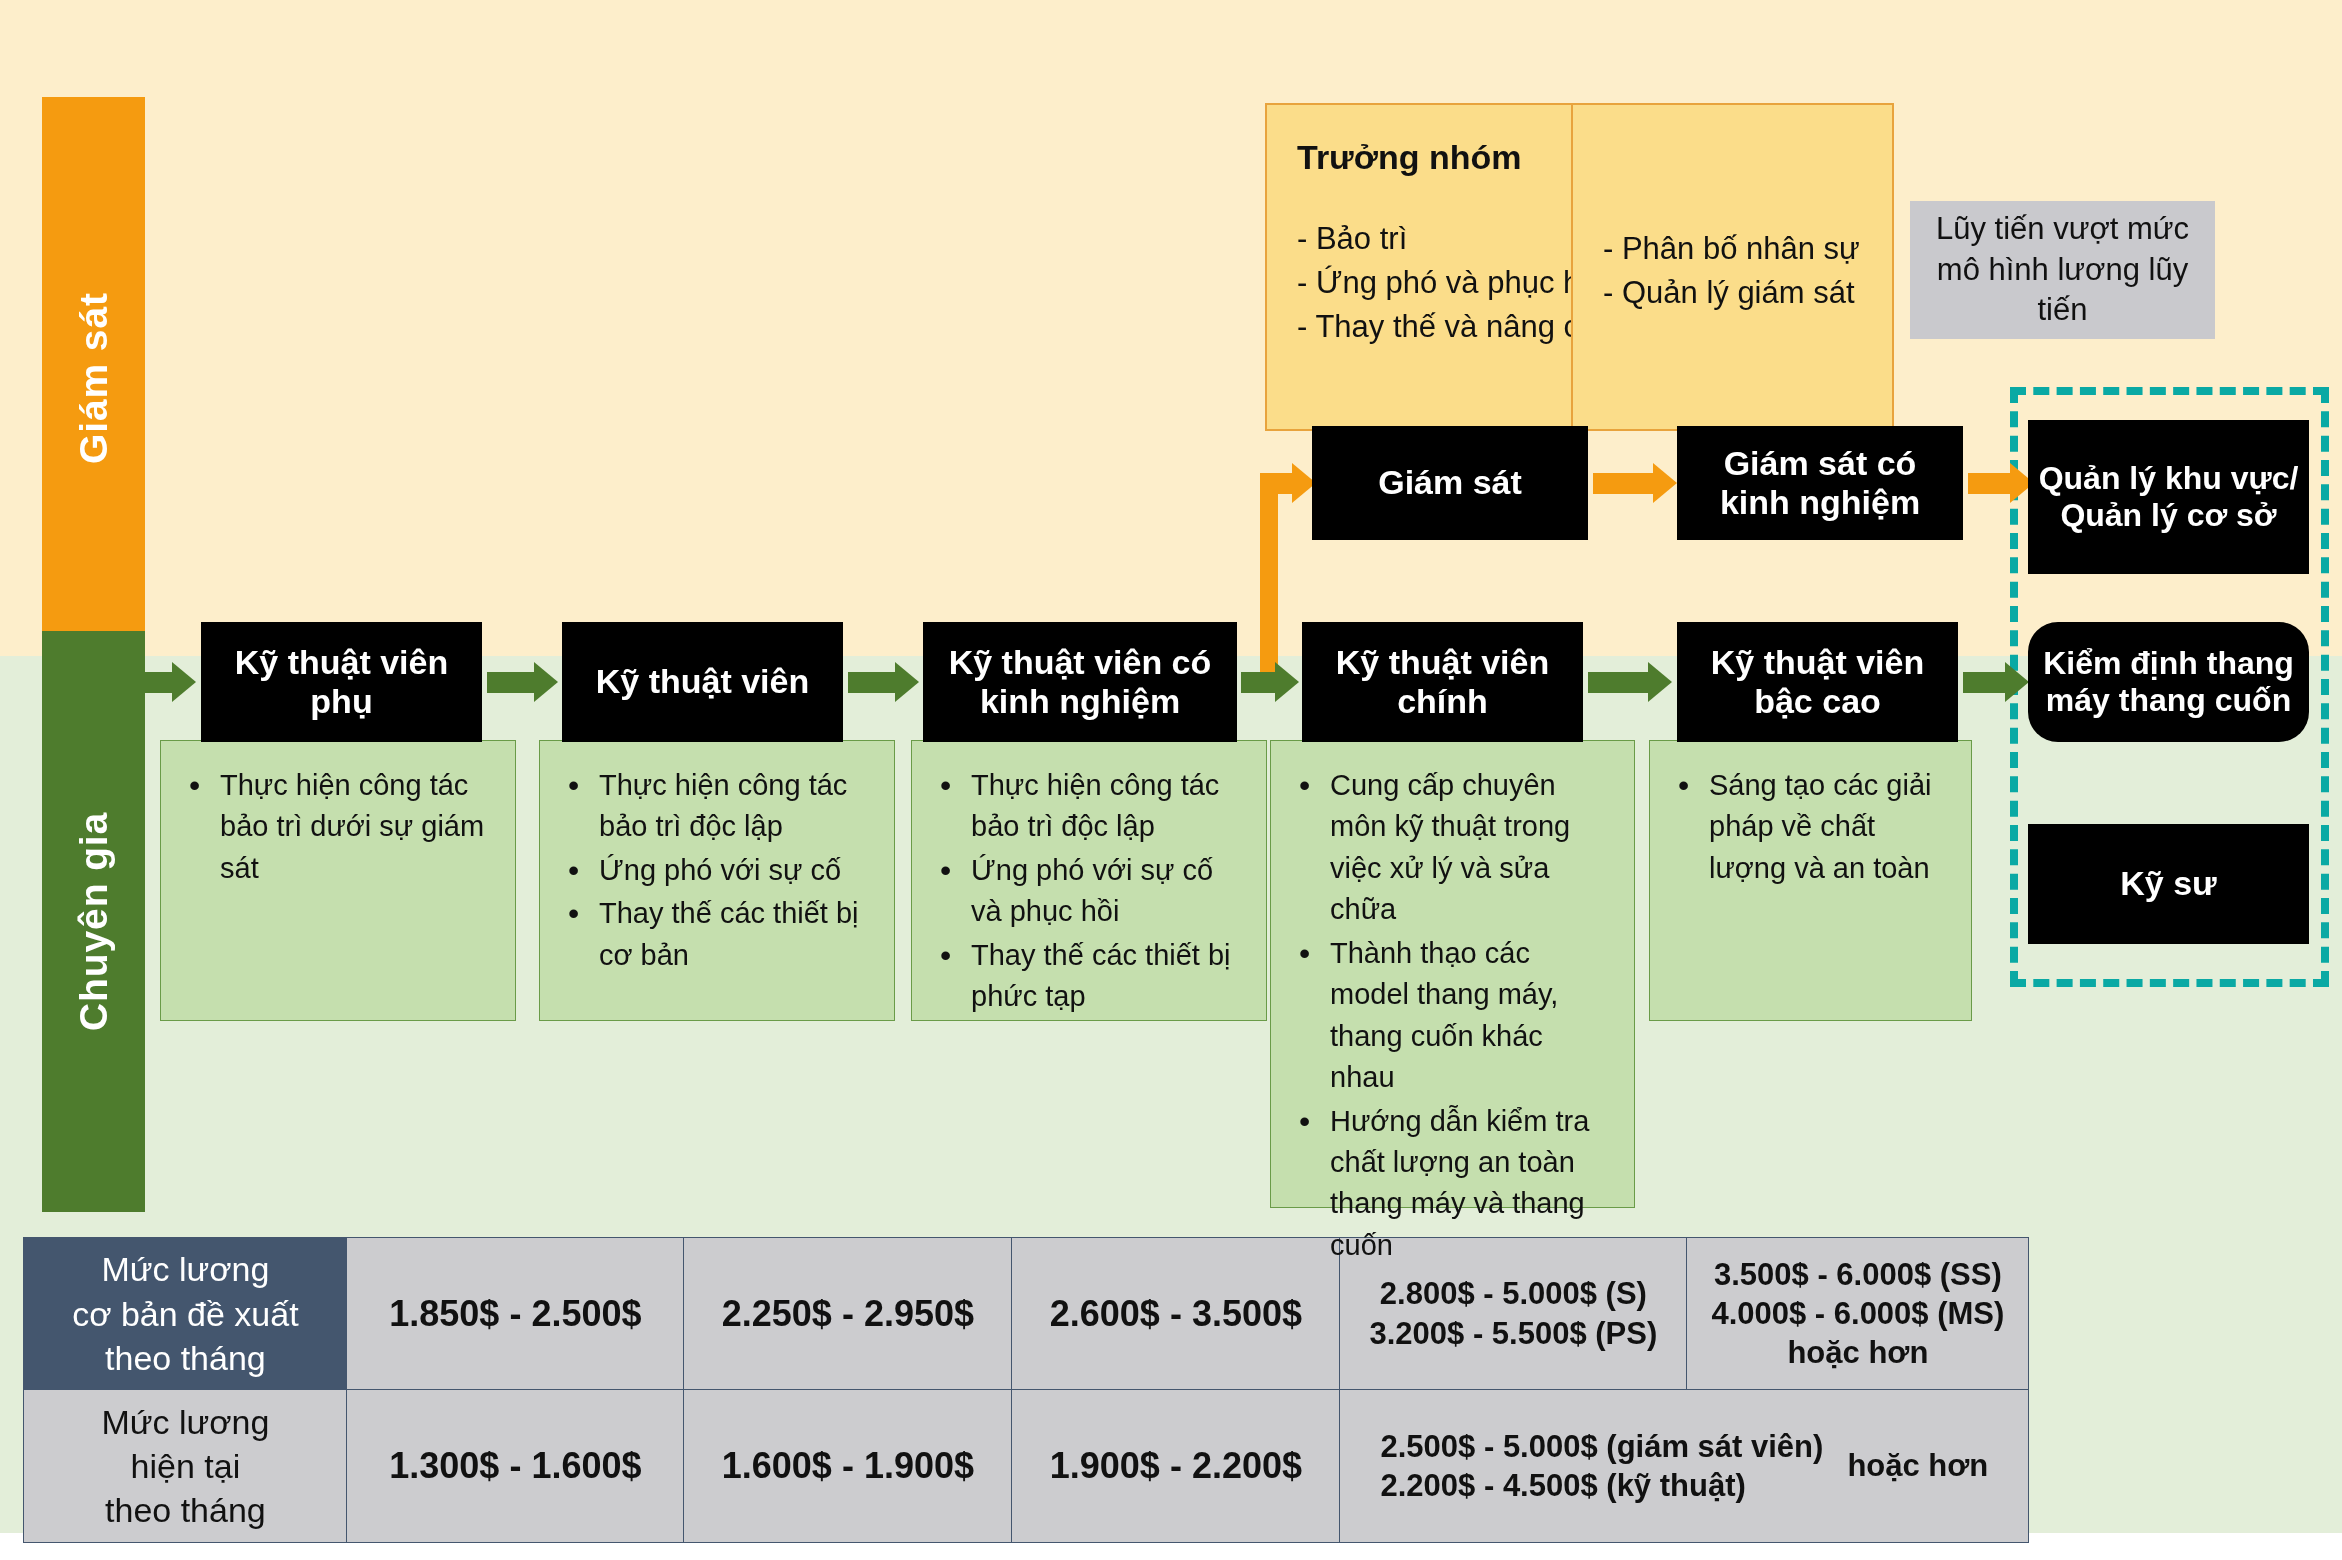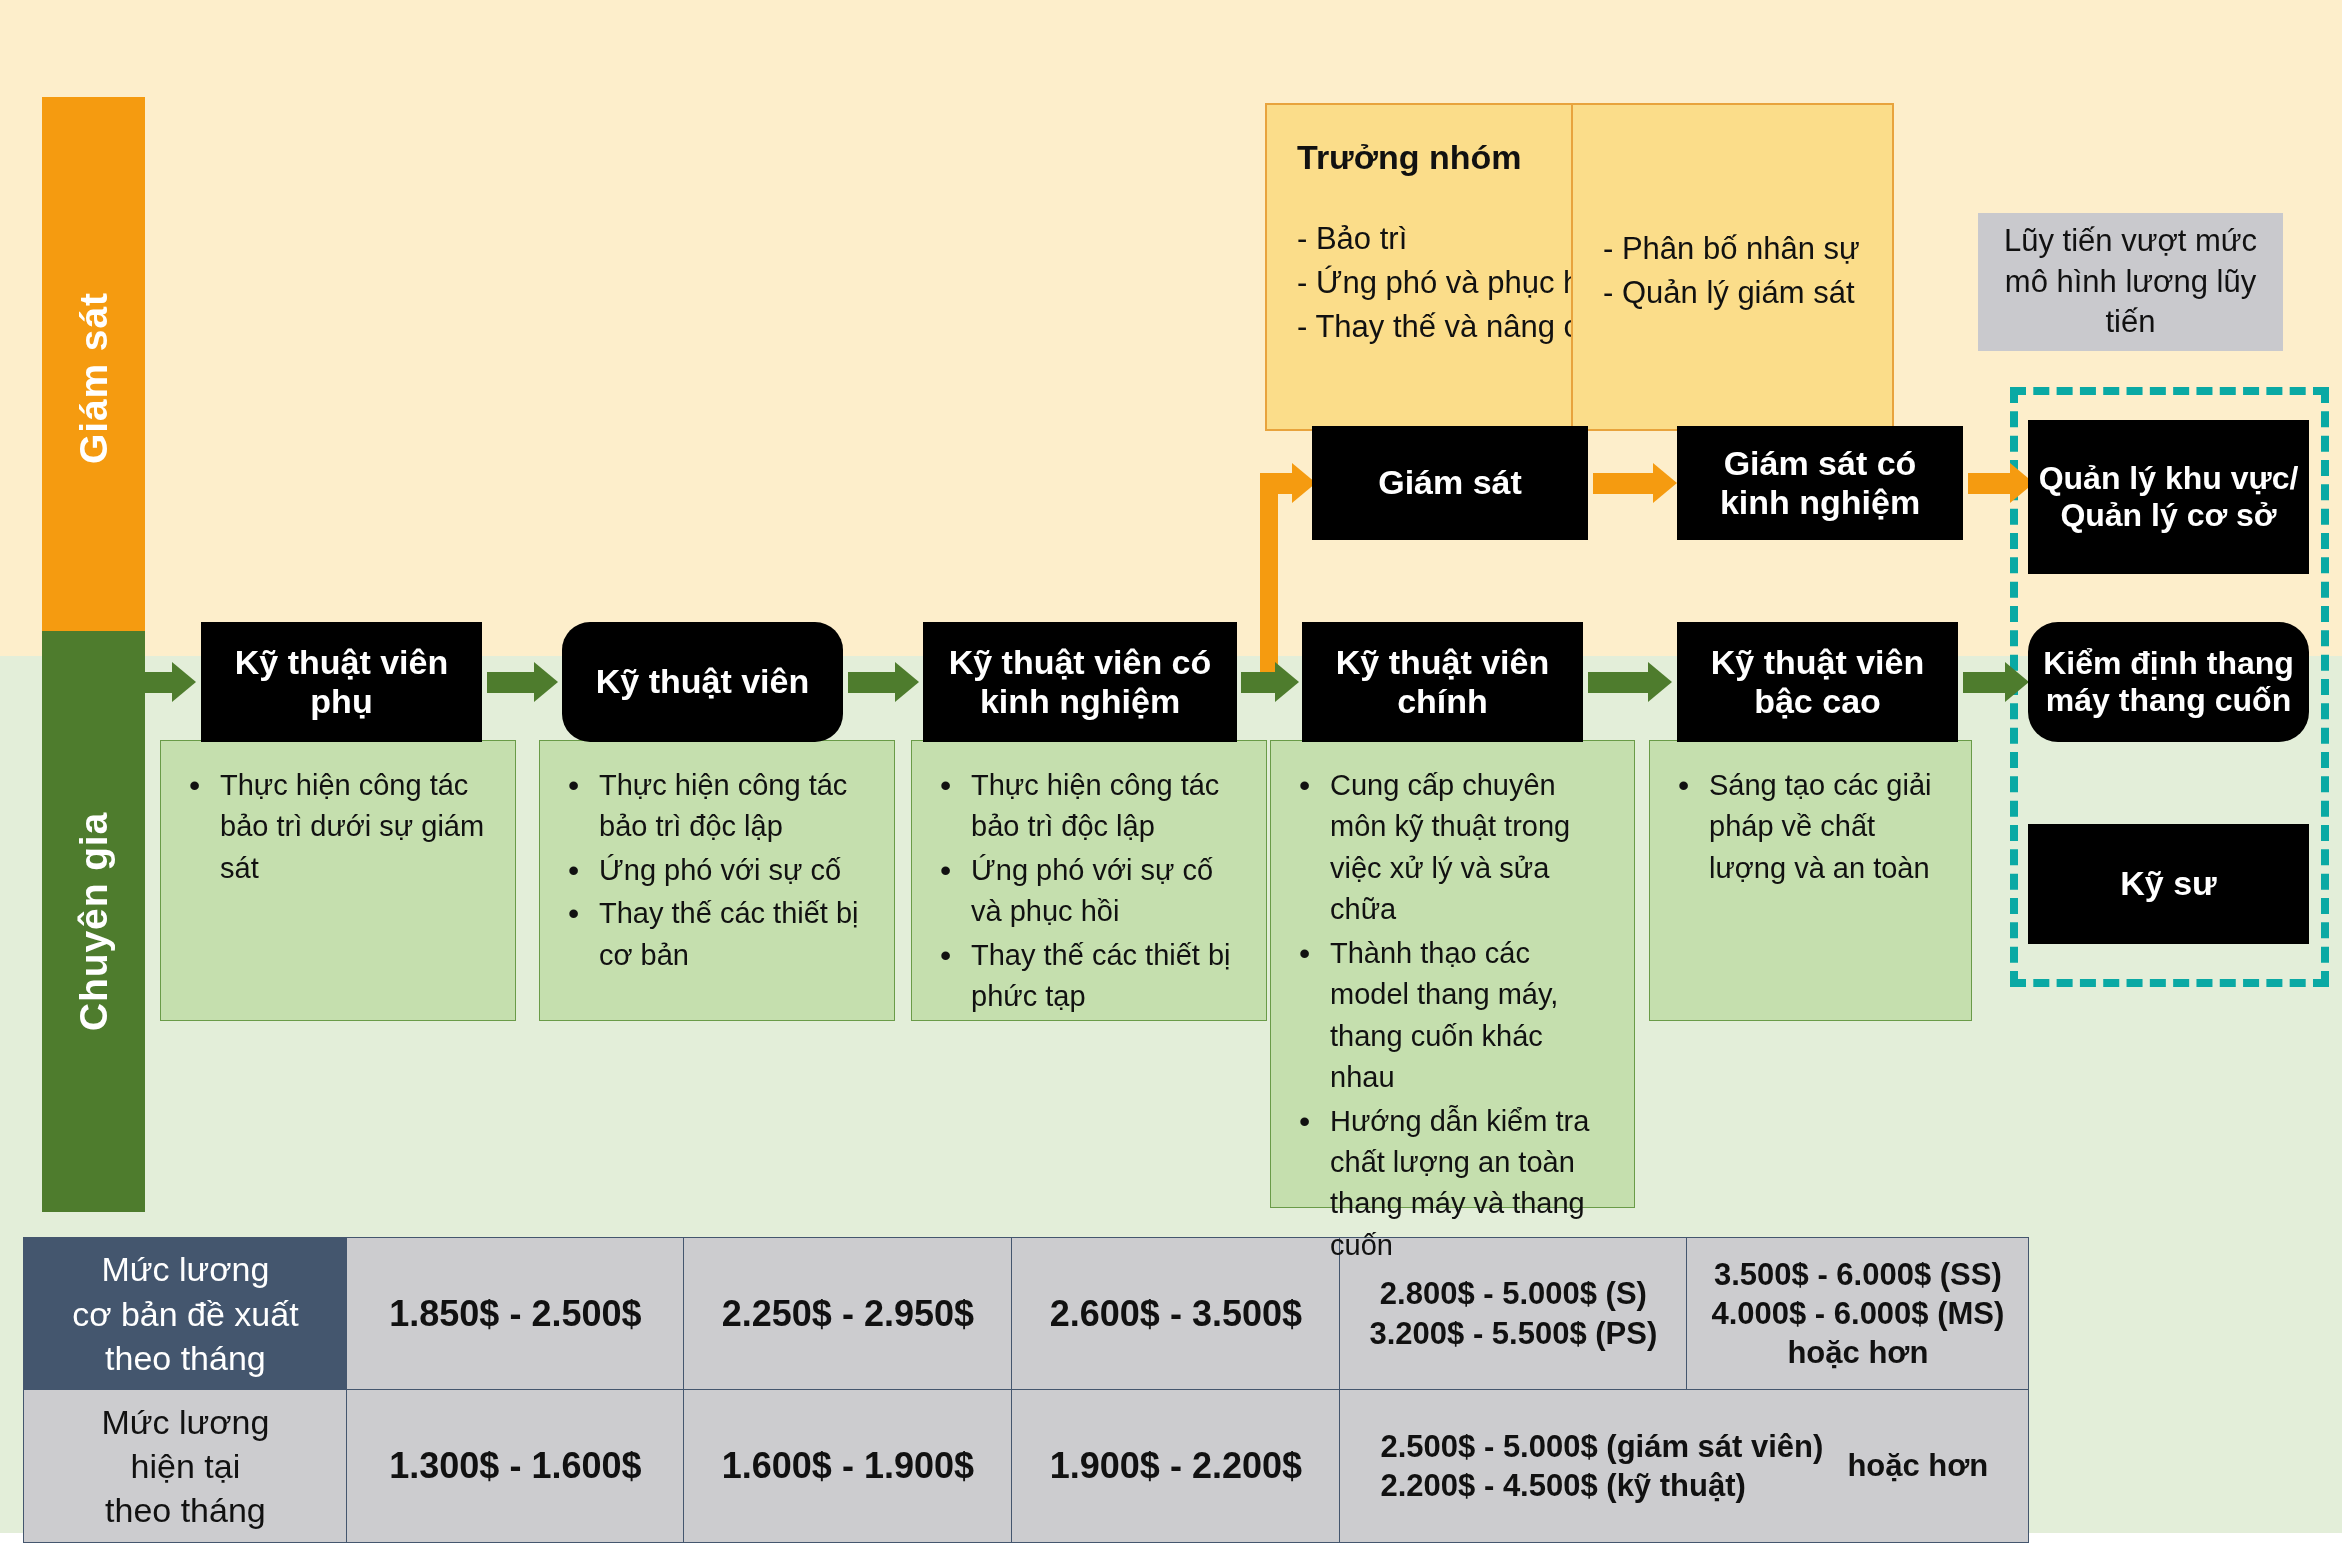--- a/index.html
+++ b/index.html
@@ -58,27 +58,26 @@
   .ycard .ytitle {
     font-weight: bold; font-size: 34px; margin-bottom: 36px;
   }
   .ycard .yline { white-space: nowrap; }
   #ycard-lead  { left: 1265px; top: 103px; width: 361px; height: 328px; }
   #ycard-mgmt  { left: 1571px; top: 103px; width: 323px; height: 328px; }
   #ycard-mgmt .ylist { margin-top: 94px; }
 
   
   .note-grey {
-    position: absolute; left: 1978px; top: 201px; width: 305px; height: 138px;
+    position: absolute; left: 1910px; top: 201px; width: 305px; height: 138px;
     background: #c9c9cd;
     display: flex; align-items: center; justify-content: center;
     text-align: center;
     font-size: 31px; color: #111111; line-height: 1.32;
     padding: 5.6px 9.4px;
-    margin-top: 12px;
   }
 
   
   .rolebox {
     position: absolute;
     background: #000000;
     color: #ffffff;
     font-weight: bold;
     display: flex; align-items: center; justify-content: center;
     text-align: center;
@@ -88,21 +87,21 @@
     z-index: 6;
   }
 
   
   #role-supervisor      { left: 1312px; top: 426px; width: 276px; height: 114px; }
   #role-supervisor-exp  { left: 1677px; top: 426px; width: 286px; height: 114px; }
   #role-area-manager    { left: 2028px; top: 420px; width: 281px; height: 154px; font-size: 32px; }
 
   
   #role-assistant-tech  { left: 201px;  top: 622px; width: 281px; height: 120px; }
-  #role-technician      { left: 562px;  top: 622px; width: 281px; height: 120px; border-radius: 28px; }
+  #role-technician      { left: 562px;  top: 622px; width: 281px; height: 120px; }
   #role-exp-technician  { left: 923px;  top: 622px; width: 314px; height: 120px; }
   #role-main-technician { left: 1302px; top: 622px; width: 281px; height: 120px; }
   #role-senior-tech     { left: 1677px; top: 622px; width: 281px; height: 120px; }
   #role-inspection      { left: 2028px; top: 622px; width: 281px; height: 120px; font-size: 32px; border-radius: 30px; }
   #role-engineer        { left: 2028px; top: 824px; width: 281px; height: 120px; }
 
   
   .gcard {
     position: absolute;
     background: #c5dfae;

